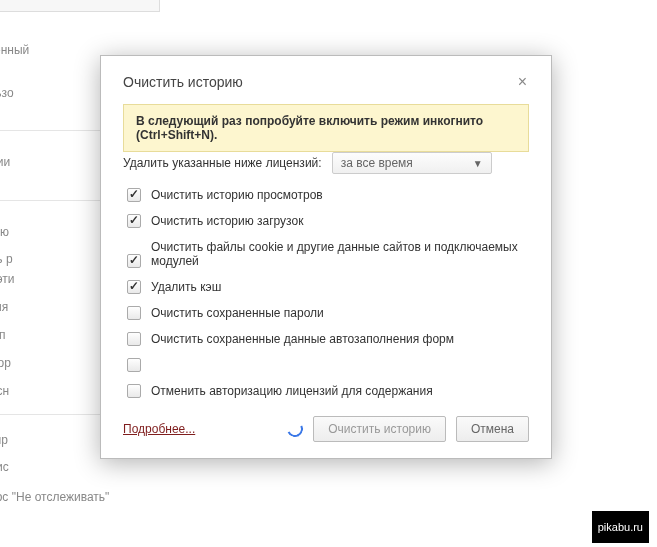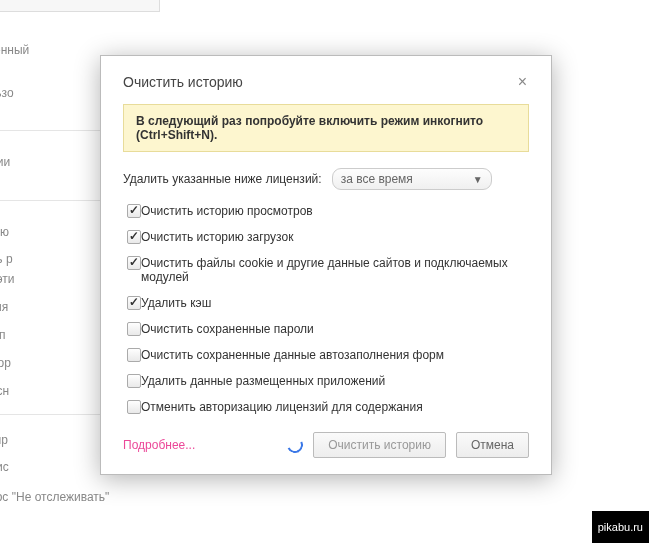--- a/index.html
+++ b/index.html
@@ -60,45 +60,45 @@
     font-size: 16px; color: #888; cursor: pointer;
     line-height: 1; padding: 0 2px;
   }
   .notice {
     background: #fdf6cf;
     border: 1px solid #e8dc9a;
     padding: 9px 12px;
     font-size: 12px;
     color: #333;
     font-weight: bold;
-    margin-bottom: 16px;
+    margin-bottom: 0;
   }
   .period-row {
     display: flex; align-items: center; gap: 10px;
     margin-bottom: 14px;
     font-size: 12px;
     color: #333;
   }
   .select {
     border: 1px solid #ccc;
     background: linear-gradient(#fdfdfd,#f0f0f0);
     height: 22px;
     width: 160px;
     display: flex; align-items: center; justify-content: space-between;
     padding: 0 8px;
     font-size: 12px; color: #666;
-    border-radius: 9px;
+    border-radius: 2px;
     cursor: pointer;
   }
   .select .caret {
     font-size: 10px; color: #666;
   }
   .options { margin-left: 4px; }
   .opt {
-    display: flex; align-items: flex-start; 
+    display: flex; align-items: flex-end; gap: 10px;
     margin-bottom: 12px;
     font-size: 12px; color: #333;
   }
   .cb {
     width: 14px; height: 14px;
     border: 1px solid #aaa;
     border-radius: 2px;
     background: linear-gradient(#fefefe,#e9e9e9);
     position: relative;
     flex-shrink: 0;
@@ -110,21 +110,21 @@
     top: -2px; left: 1px;
     font-size: 12px;
     color: #333;
     font-weight: bold;
   }
   .footer {
     display: flex; align-items: center; justify-content: space-between;
     margin-top: 18px;
   }
   .learn-more {
-    color: #ec4899; 
+    color: #7f1d1d; text-decoration: underline;
     font-size: 12px; cursor: pointer;
   }
   .footer-right {
     display: flex; align-items: center; gap: 10px;
   }
   .spinner {
     width: 16px; height: 16px;
     border: 2px solid transparent;
     border-top-color: #3b78e7;
     border-left-color: #3b78e7;
@@ -210,21 +210,20 @@
         <div class="opt">
           <div class="cb"></div>
           <span>Очистить сохраненные пароли</span>
         </div>
         <div class="opt">
           <div class="cb"></div>
           <span>Очистить сохраненные данные автозаполнения форм</span>
         </div>
         <div class="opt">
           <div class="cb"></div>
-          <span>Удалить данные размещенных приложений</span>
         </div>
         <div class="opt">
           <div class="cb"></div>
           <span>Отменить авторизацию лицензий для содержания</span>
         </div>
       </div>
 
     <div class="footer">
       <span class="learn-more">Подробнее...</span>
       <div class="footer-right">

